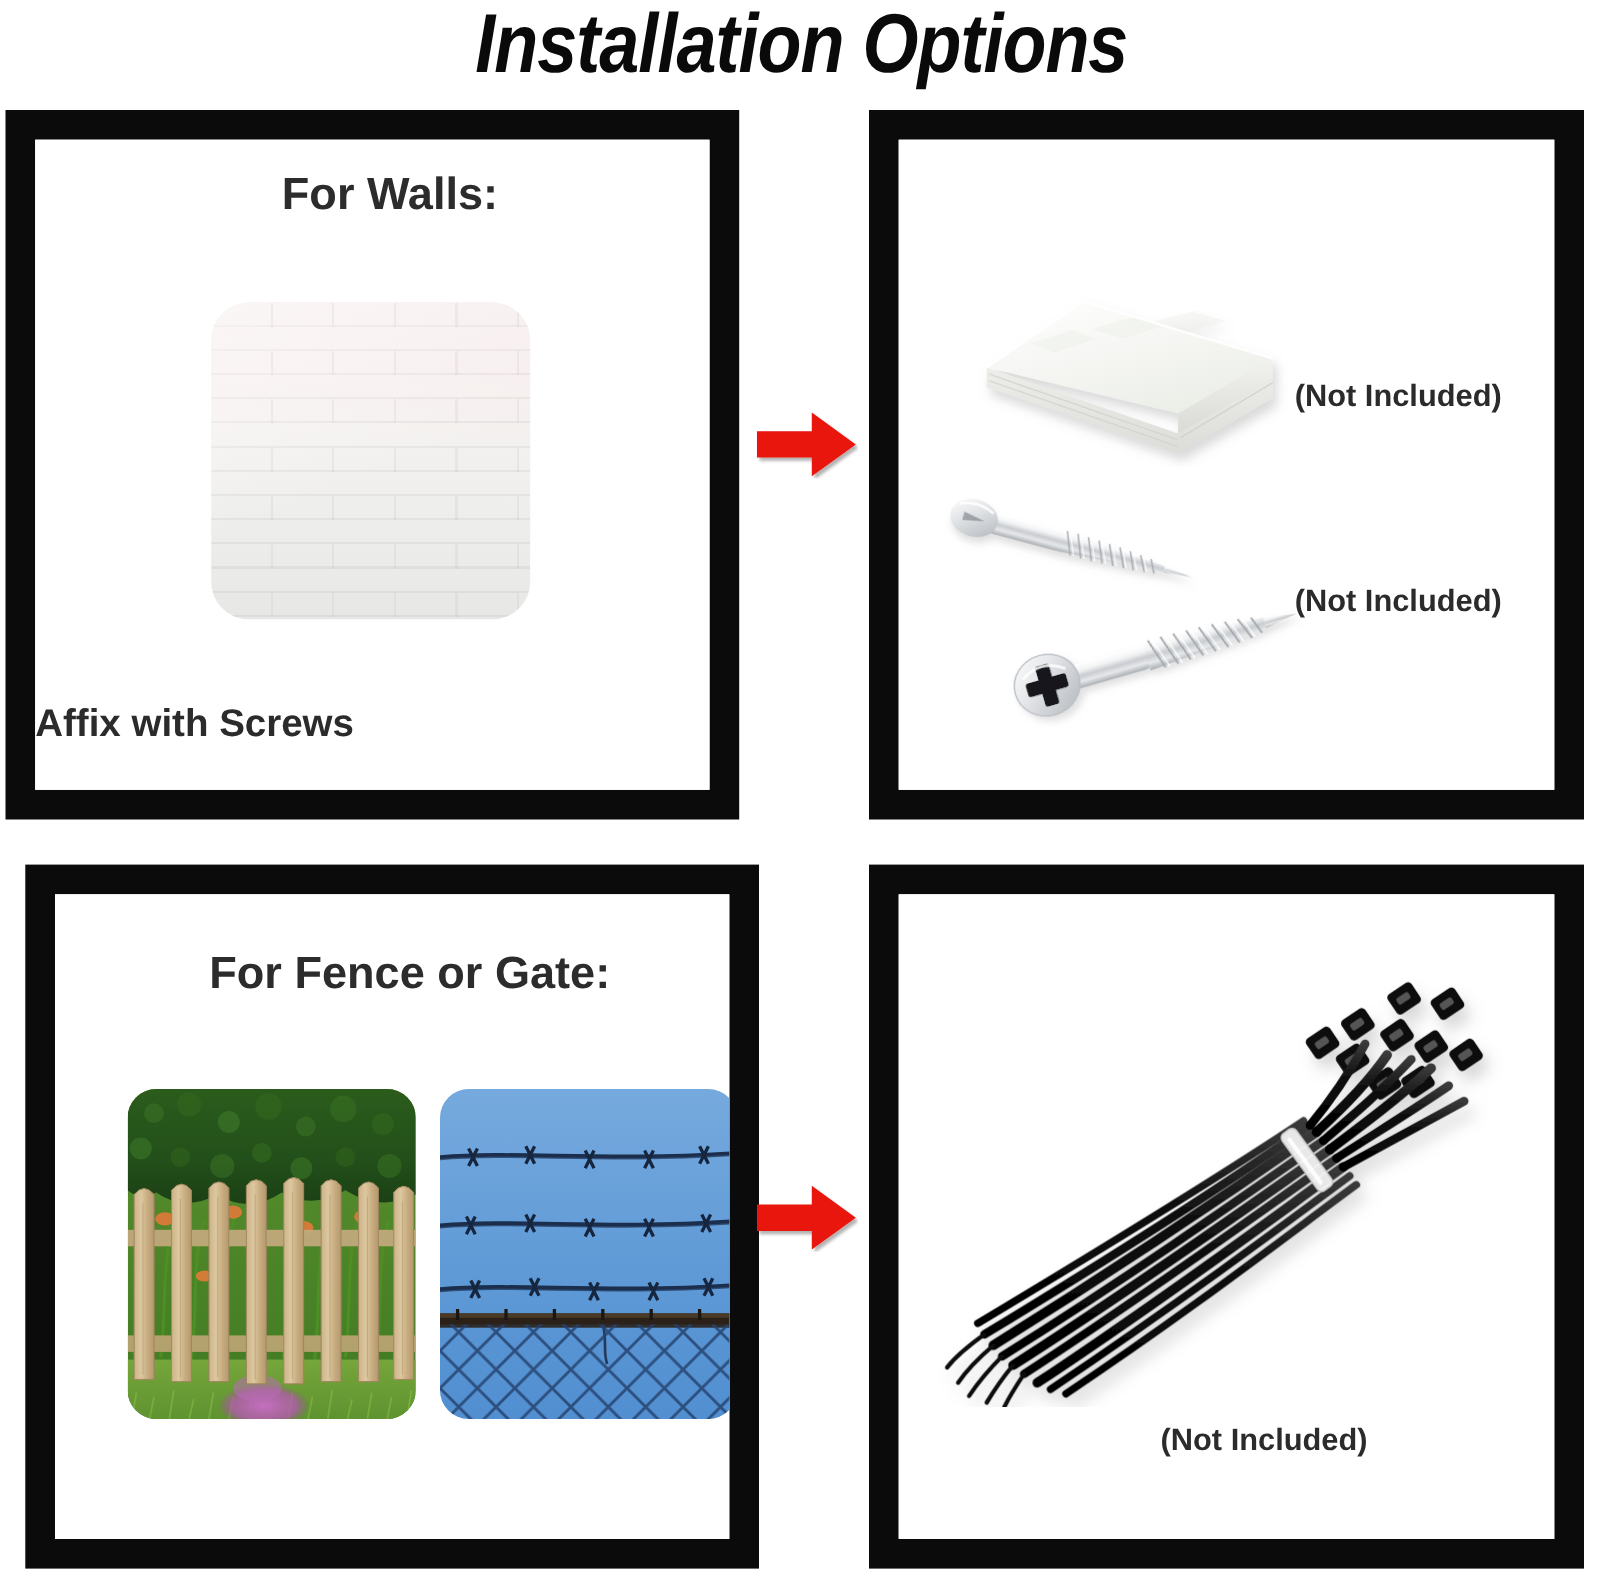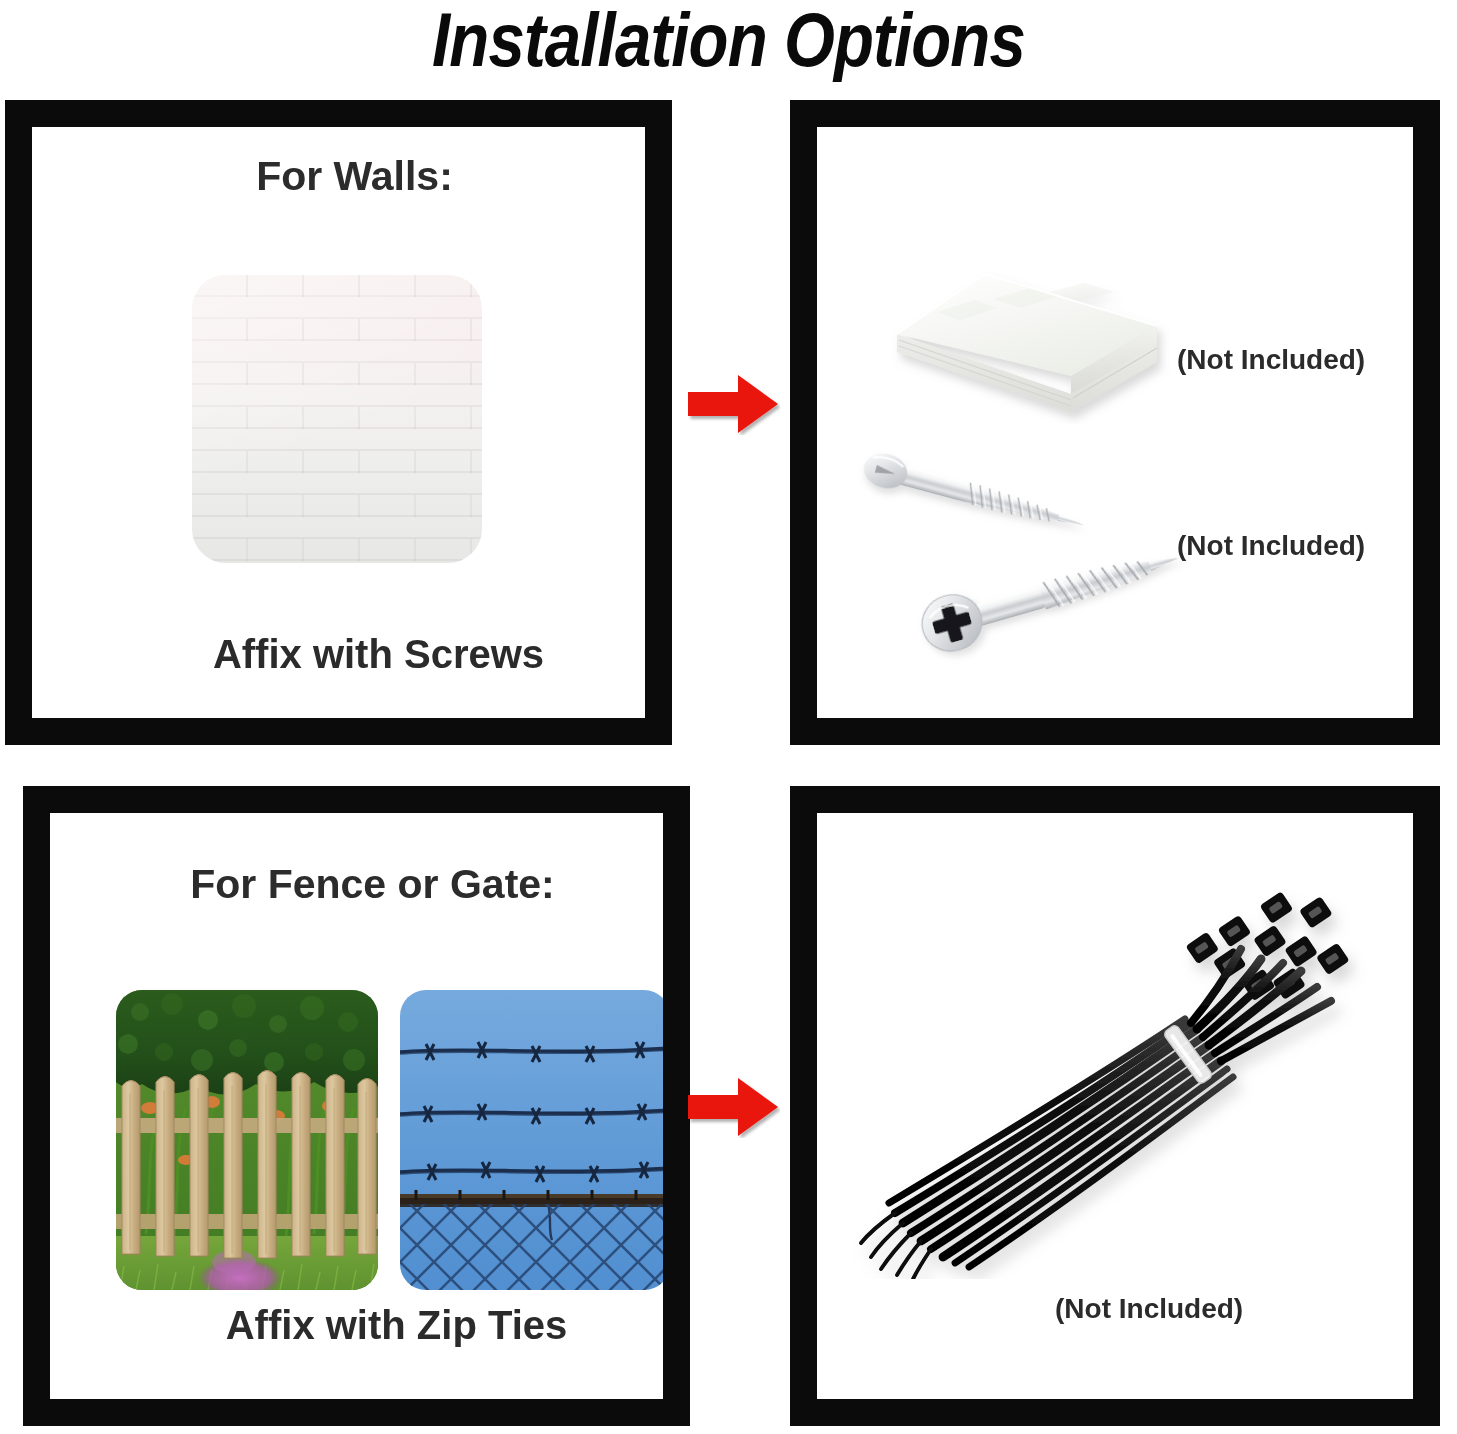--- a/index.html
+++ b/index.html
@@ -61,27 +61,25 @@
     color: #2c2c2c;
     white-space: nowrap;
     padding-left: 16px;
   }
   #walls-heading { top: 26px; }
   #fence-heading { top: 48px; }
 
   .caption {
     position: absolute;
     width: 100%;
-    text-align: center;
-    font-size: 40px;
+    font-size: 35px;
     font-weight: bold;
     color: #2b2b2b;
     line-height: 1.34;
     white-space: nowrap;
-    margin-left: 40px;
   }
   #walls-caption { bottom: 36px; }
   #fence-caption { bottom: 46px; }
 
   .not-included {
     position: absolute;
     font-size: 28px;
     font-weight: bold;
     color: #2b2b2b;
     white-space: nowrap;
@@ -563,23 +561,20 @@
             <path d="M236,200 L236,210"></path>
         </g>
 
         <path d="M148,214 C152,228 148,240 152,250" stroke="#1d2f4d" stroke-width="2.4" fill="none"></path>
 
         <rect x="0" y="214" width="270" height="86" fill="url(#chain)"></rect>
         <rect x="0" y="214" width="270" height="86" fill="#4f8ecb" opacity="0.12"></rect>
       </svg>
     </div>
 
-    <div class="caption" id="fence-caption">
-      <div>Affix with Zip Ties</div>
-    </div>
 
   </div>
 </div>
 
 <div class="arrow-red" id="arrow-fence">
   <svg class="svg-fill" viewBox="0 0 92 62" preserveAspectRatio="none">
     <defs>
       <filter id="ashadow2" x="-30%" y="-30%" width="180%" height="180%">
         <feDropShadow dx="2.5" dy="3" stdDeviation="1.6" flood-color="#000" flood-opacity="0.30"></feDropShadow>
       </filter>

